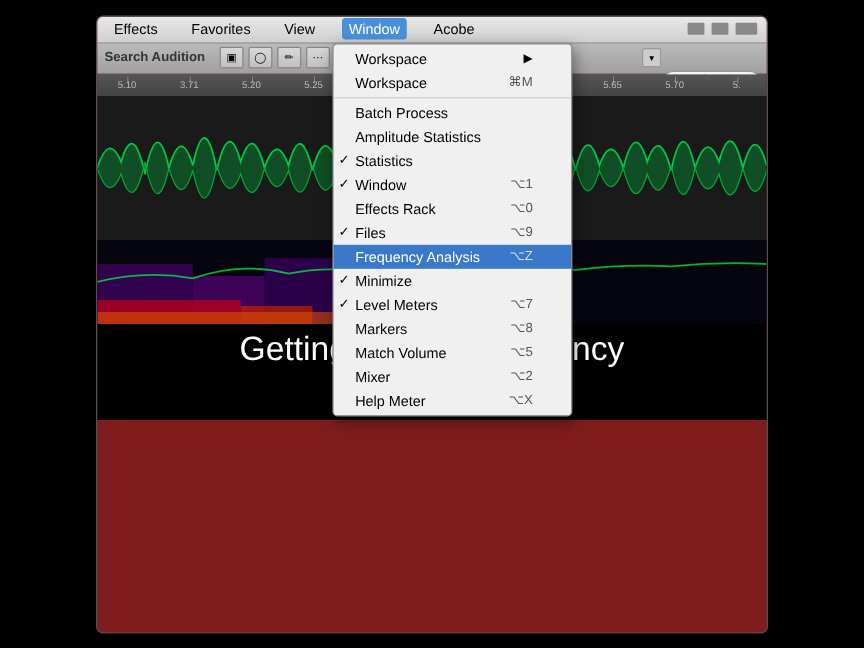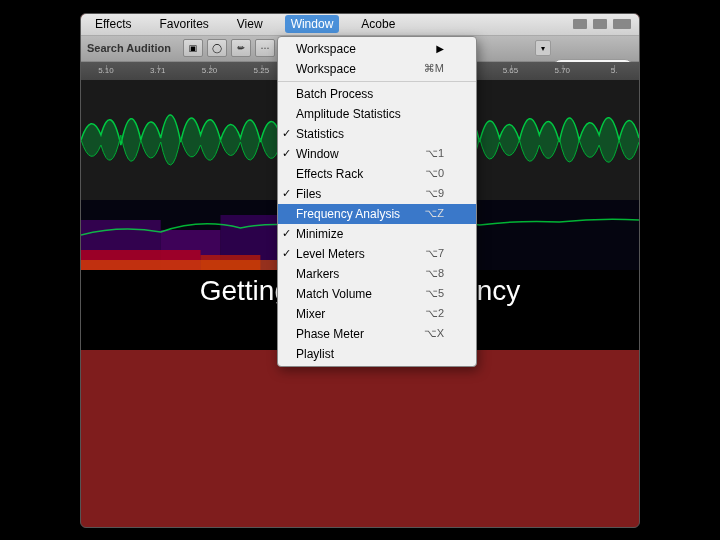--- a/index.html
+++ b/index.html
@@ -438,23 +438,20 @@
         <span class="shortcut">⌥5</span>
       </div>
 
 
       <div class="menu-entry">
         <span>Mixer</span>
         <span class="shortcut">⌥2</span>
       </div>
 
       <div class="menu-entry">
-        <span>Phase Meter</span>
+        <span>Help Meter</span>
         <span class="shortcut">⌥X</span>
       </div>
 
-      <div class="menu-entry">
-        <span>Playlist</span>
-      </div>
     </div>
   </div>
 
 </div>
 
 </body></html>

